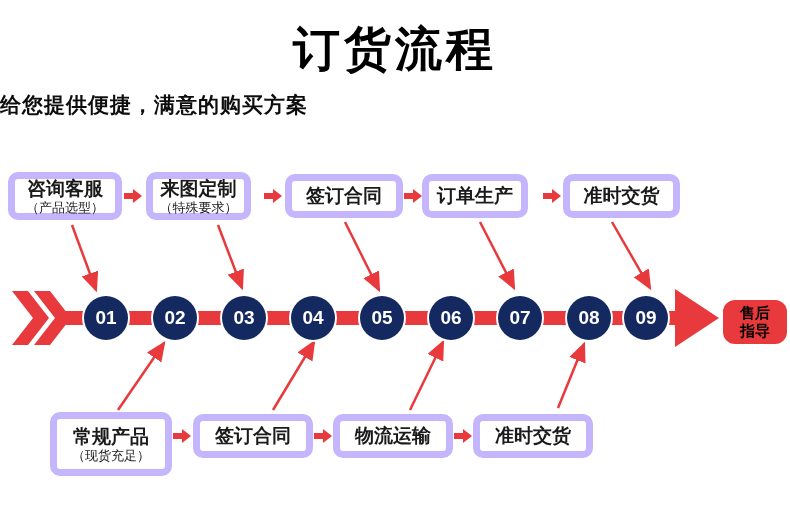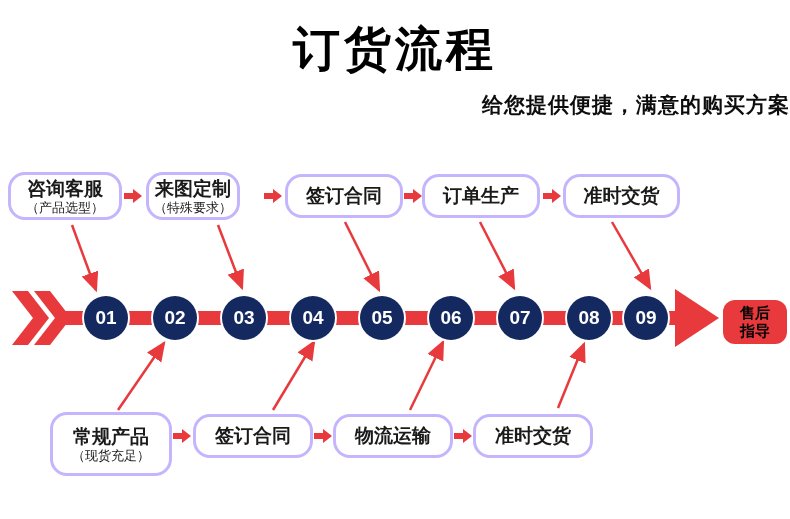--- a/index.html
+++ b/index.html
@@ -5,25 +5,25 @@
   html,body { margin:0; padding:0; background:#ffffff; }
   .canvas {
     position:relative; width:790px; height:519px; background:#ffffff;
     font-family:"Liberation Sans", sans-serif; overflow:hidden;
   }
   .title {
     position:absolute; top:18px; left:0; width:100%; text-align:center;
     font-size:47px; font-weight:700; color:#000; letter-spacing:4px;
   }
   .subtitle {
-    position:absolute; top:91px; left:0; width:100%; text-align:right;
+    position:absolute; top:91px; left:0; width:100%; text-align:left;
     font-size:21px; font-weight:700; color:#0d0d0d; letter-spacing:1px;
   }
   .fbox {
-    position:absolute; border:3px solid #c4b5fd; border-radius:17px; background:#fff;
+    position:absolute; border:7px solid #c4b5fd; border-radius:10px; background:#fff;
     display:flex; flex-direction:column; align-items:center; justify-content:center;
     color:#1a1a1a; box-sizing:border-box; z-index:5; text-align:center;
   }
   .fbox .main { font-size:19px; font-weight:600; line-height:22px; white-space:nowrap; }
   .fbox .sub  { font-size:13px; font-weight:400; line-height:15px; white-space:nowrap; }
   .mini-arrow { position:absolute; width:18px; height:14px; z-index:4; }
   .mini-arrow::before {
     content:""; position:absolute; left:0; top:4px; width:10px; height:6px; background:#e8393d;
   }
   .mini-arrow::after {
@@ -57,28 +57,28 @@
 
 <div class="canvas">
 
   <div class="title">订货流程</div>
   <div class="subtitle">给您提供便捷，满意的购买方案</div>
 
   <div class="fbox" style="left:8px; top:172px; width:114px; height:48px;">
     <div class="main">咨询客服</div>
     <div class="sub">（产品选型）</div>
   </div>
-  <div class="fbox" style="left:146px; top:172px; width:94px; height:48px;">
+  <div class="fbox" style="left:146px; top:172px; width:105px; height:48px;">
     <div class="main">来图定制</div>
     <div class="sub">（特殊要求）</div>
   </div>
   <div class="fbox" style="left:285px; top:174px; width:118px; height:44px;">
     <div class="main">签订合同</div>
   </div>
-  <div class="fbox" style="left:422px; top:174px; width:118px; height:44px;">
+  <div class="fbox" style="left:422px; top:174px; width:106px; height:44px;">
     <div class="main">订单生产</div>
   </div>
   <div class="fbox" style="left:563px; top:174px; width:117px; height:44px;">
     <div class="main">准时交货</div>
   </div>
 
   <div class="mini-arrow" style="left:124px; top:189px;"></div>
   <div class="mini-arrow" style="left:264px; top:189px;"></div>
   <div class="mini-arrow" style="left:404px; top:189px;"></div>
   <div class="mini-arrow" style="left:543px; top:189px;"></div>

